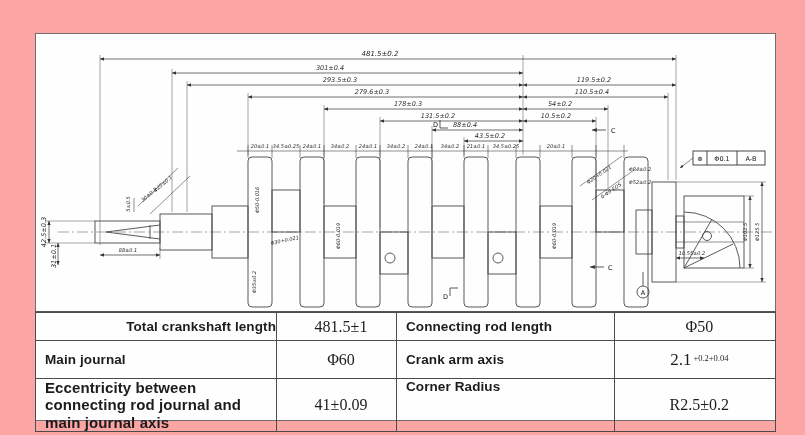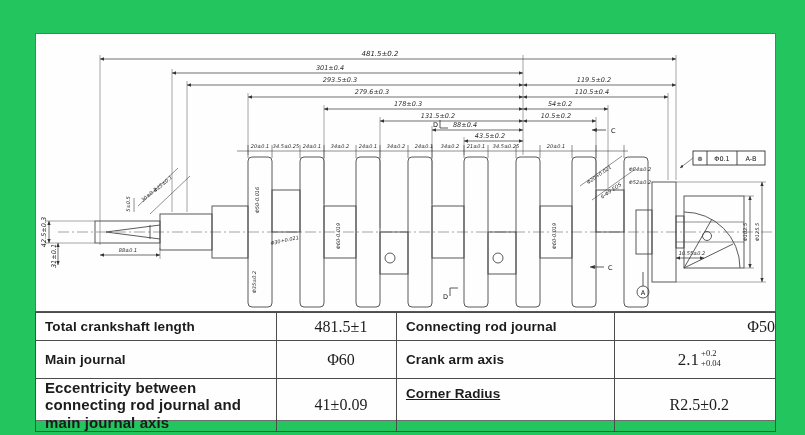--- a/index.html
+++ b/index.html
@@ -1,35 +1,35 @@
 <!DOCTYPE html>
 <html><head>
 <meta charset="utf-8">
 <style>
   html,body{margin:0;padding:0;background:#fbfbfa;}
-  .shot{position:relative;width:805px;height:435px;background:#22c55e;overflow:hidden;
+  .shot{position:relative;width:805px;height:435px;background:#fca5a5;overflow:hidden;
         font-family:"Liberation Sans",sans-serif;color:#1c1c1c;}
   .frame{position:absolute;left:35px;top:33px;width:741px;height:388px;
          border:1.5px solid #6e6e6e;background:#fefefe;box-sizing:border-box;}
   
   .draw{position:absolute;left:35px;top:33px;width:741px;height:278px;}
   .dim{font:italic 6.5px "DejaVu Sans",sans-serif;fill:#2a2a2a;}
   .dim-s{font:italic 5px "DejaVu Sans",sans-serif;fill:#2a2a2a;}
   .dim-m{font:italic 7px "DejaVu Sans",sans-serif;fill:#1a1a1a;}
   .gdtt{font:6.5px "DejaVu Sans",sans-serif;fill:#111;}
   
   .spec{position:absolute;left:35px;top:311px;width:741px;height:110px;border-top:1.3px solid #555;}
   table.spec-t{width:741px;height:110px;border-collapse:collapse;table-layout:fixed;}
   table.spec-t td{border:1px solid #4c4c4c;padding:0 0 0 9px;vertical-align:middle;box-sizing:border-box;}
   td.tl{font-family:"Liberation Sans",sans-serif;font-weight:600;font-size:13.5px;letter-spacing:.1px;}
   td.tl.small{font-size:15px;line-height:1.15;}
   td.tv{font-family:"Liberation Serif",serif;font-size:16px;text-align:center;padding:0;}
   .tolwrap{display:inline-flex;align-items:center;}
   .tolbase{font-family:"Liberation Serif",serif;font-size:17px;}
-  .tolstack{display:inline-flex;flex-direction:column;justify-content:center;
+  .tolstack{display:inline-flex;flex-direction:row;justify-content:center;
             font-family:"Liberation Serif",serif;font-size:8.5px;line-height:1.15;
             text-align:left;margin-left:2px;transform:translateY(-1px);}
 </style>
 </head>
 <body>
 
 <div class="shot">
   <div class="frame"></div>
 
   <svg class="draw" viewBox="35 33 741 278" width="741" height="278">
@@ -220,41 +220,41 @@
       <line x1="643" y1="286" x2="643" y2="272"></line>
       <circle cx="643" cy="292" r="6"></circle>
       <text class="gdtt" x="643" y="295" text-anchor="middle" stroke="none" fill="#111">A</text>
     </g>
   </svg>
 
   <div class="spec">
     <table class="spec-t">
       <tbody>
           <tr style="height:28px;">
-        <td class="tl" style="width:227px;">Total crankshaft length</td>
+        <td class="tl" style="width:227px;text-align:right;">Total crankshaft length</td>
         <td class="tv" style="width:113px;">481.5±1</td>
-        <td class="tl" style="width:205px;">Connecting rod journal</td>
-        <td class="tv" style="width:152px;text-align:right;">Φ50</td>
+        <td class="tl" style="width:205px;">Connecting rod length</td>
+        <td class="tv" style="width:152px;">Φ50</td>
       </tr>
       <tr style="height:38px;">
         <td class="tl">Main journal</td>
         <td class="tv">Φ60</td>
         <td class="tl">Crank arm axis</td>
         <td class="tv">
           <span class="tolwrap">
             <span class="tolbase">2.1</span>
             <span class="tolstack">
               <span>+0.2</span>
               <span>+0.04</span>
             </span>
           </span>
         </td>
       </tr>
       <tr style="height:44px;">
         <td class="tl small">Eccentricity between connecting rod journal and main journal axis</td>
         <td class="tv">41±0.09</td>
-        <td class="tl" style="vertical-align:top;padding-top:7px;text-decoration:underline;">Corner Radius</td>
+        <td class="tl" style="vertical-align:top;padding-top:0;">Corner Radius</td>
         <td class="tv">R2.5±0.2</td>
       </tr>
     </tbody>
       </table>
   </div>
 </div>
 
 </body></html>

